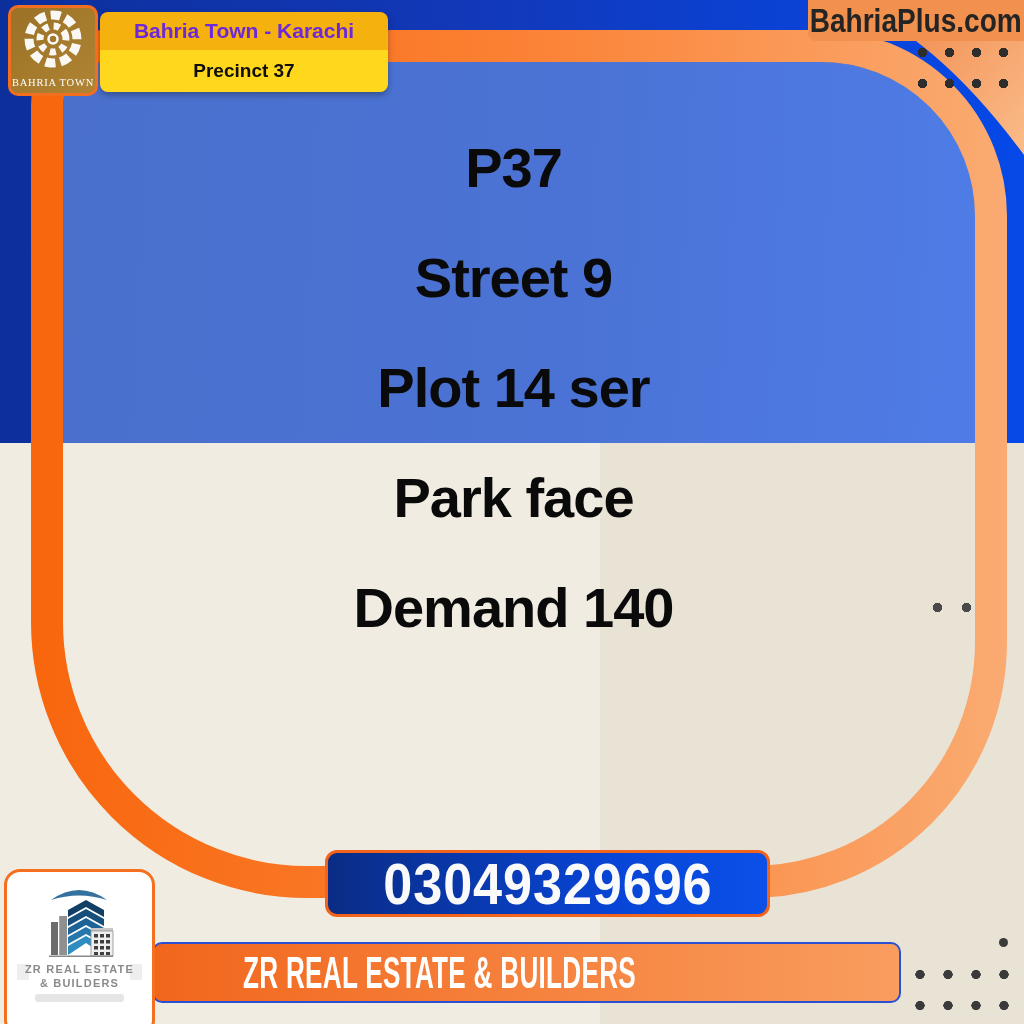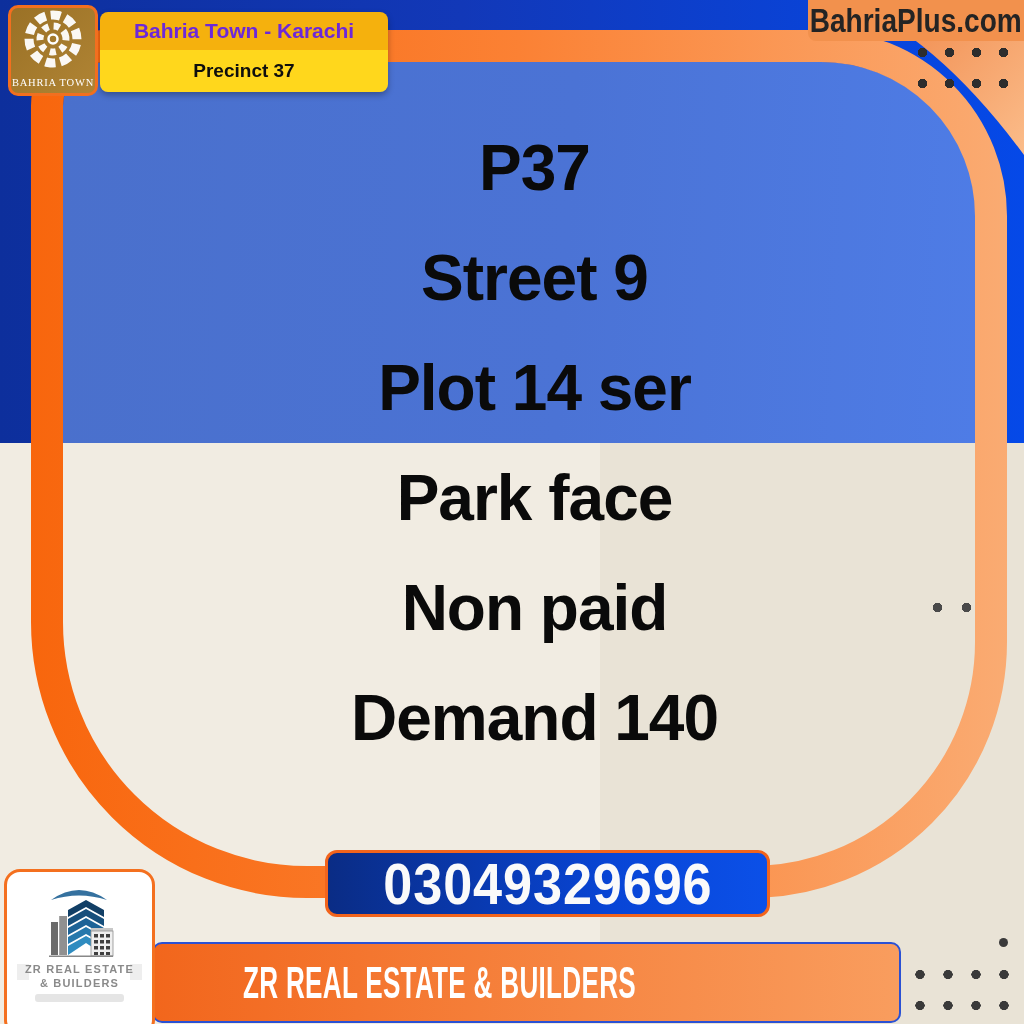--- a/index.html
+++ b/index.html
@@ -16,22 +16,22 @@
 
   
   .corner-svg{left:0;top:0;width:1024px;height:1024px;z-index:1;pointer-events:none;}
 
   
   .panel-blue{left:63px;top:62px;width:913px;height:381px;
     border-radius:44px 154px 0 0;
     background:linear-gradient(93deg,#4A70CC 0%,#4B73D5 55%,#4E7CE6 100%);z-index:2;}
 
   
-  .listing{left:78px;top:113px;width:913px;text-align:center;z-index:3;
-    color:#0A0A0A;font-weight:700;font-size:64px;letter-spacing:-1px;}
+  .listing{left:57px;top:113px;width:913px;text-align:center;z-index:3;
+    color:#0A0A0A;font-weight:700;font-size:56px;letter-spacing:-1px;}
   .listing .line{height:110px;line-height:110px;white-space:nowrap;}
 
   
   .frame-svg{left:0;top:0;width:1024px;height:1024px;z-index:4;pointer-events:none;}
 
   
   .dots-tr{left:909px;top:37px;width:108px;height:62px;z-index:5;
     background-image:radial-gradient(circle,#2D2D2D 4.5px,transparent 4.8px);
     background-size:27px 31px;}
   .dots-mid{left:923px;top:593px;width:58px;height:29px;z-index:3;
@@ -67,21 +67,21 @@
 
   
   .phone-btn{left:325px;top:850px;width:445px;height:67px;box-sizing:border-box;
     background:linear-gradient(90deg,#0A2C85 0%,#0845D6 65%,#0B50E8 100%);
     border:3px solid #F2641C;border-radius:12px;z-index:6;
     display:flex;align-items:center;justify-content:center;cursor:pointer;}
   .phone-btn span{color:#FAFAFA;font-size:58px;font-weight:700;
     transform:scaleX(.9);letter-spacing:1px;white-space:nowrap;}
 
   
-  .zr-banner{left:152px;top:942px;width:749px;height:81px;box-sizing:border-box;
+  .zr-banner{left:152px;top:942px;width:749px;height:61px;box-sizing:border-box;
     background:linear-gradient(90deg,#F2661C 0%,#F99D5E 100%);
     border:2.5px solid #2A51D4;border-radius:10px;z-index:5;overflow:hidden;}
   .zr-banner span{position:absolute;left:89px;top:50%;
     transform:translateY(-50%) scaleX(.58);transform-origin:left center;
     color:#FFFFFF;font-size:45px;font-weight:700;letter-spacing:.5px;white-space:nowrap;}
 
   
   .zr-logo{left:4px;top:869px;width:151px;height:167px;box-sizing:border-box;
     background:#FFFFFF;border:3px solid #F4701F;border-radius:16px;z-index:6;overflow:hidden;}
 </style>
@@ -102,21 +102,20 @@
     <path d="M846,0 H1024 V155 Q938,38 846,0 Z" fill="url(#ocg)"></path>
   </svg>
 
   <div class="abs panel-blue"></div>
 
   <div class="abs listing">
     <div class="line">P37</div>
     <div class="line">Street 9</div>
     <div class="line">Plot 14 ser</div>
     <div class="line">Park face</div>
-    <div class="line">Non paid</div>
     <div class="line">Demand 140</div>
   </div>
 
   <div class="abs dots-mid"></div>
 
   <svg class="abs frame-svg" viewBox="0 0 1024 1024">
     <defs>
       <linearGradient id="frameGrad" gradientUnits="userSpaceOnUse" x1="31" y1="0" x2="1007" y2="0">
         <stop offset="0" stop-color="#F8660D"></stop>
         <stop offset="0.5" stop-color="#FB8134"></stop>

